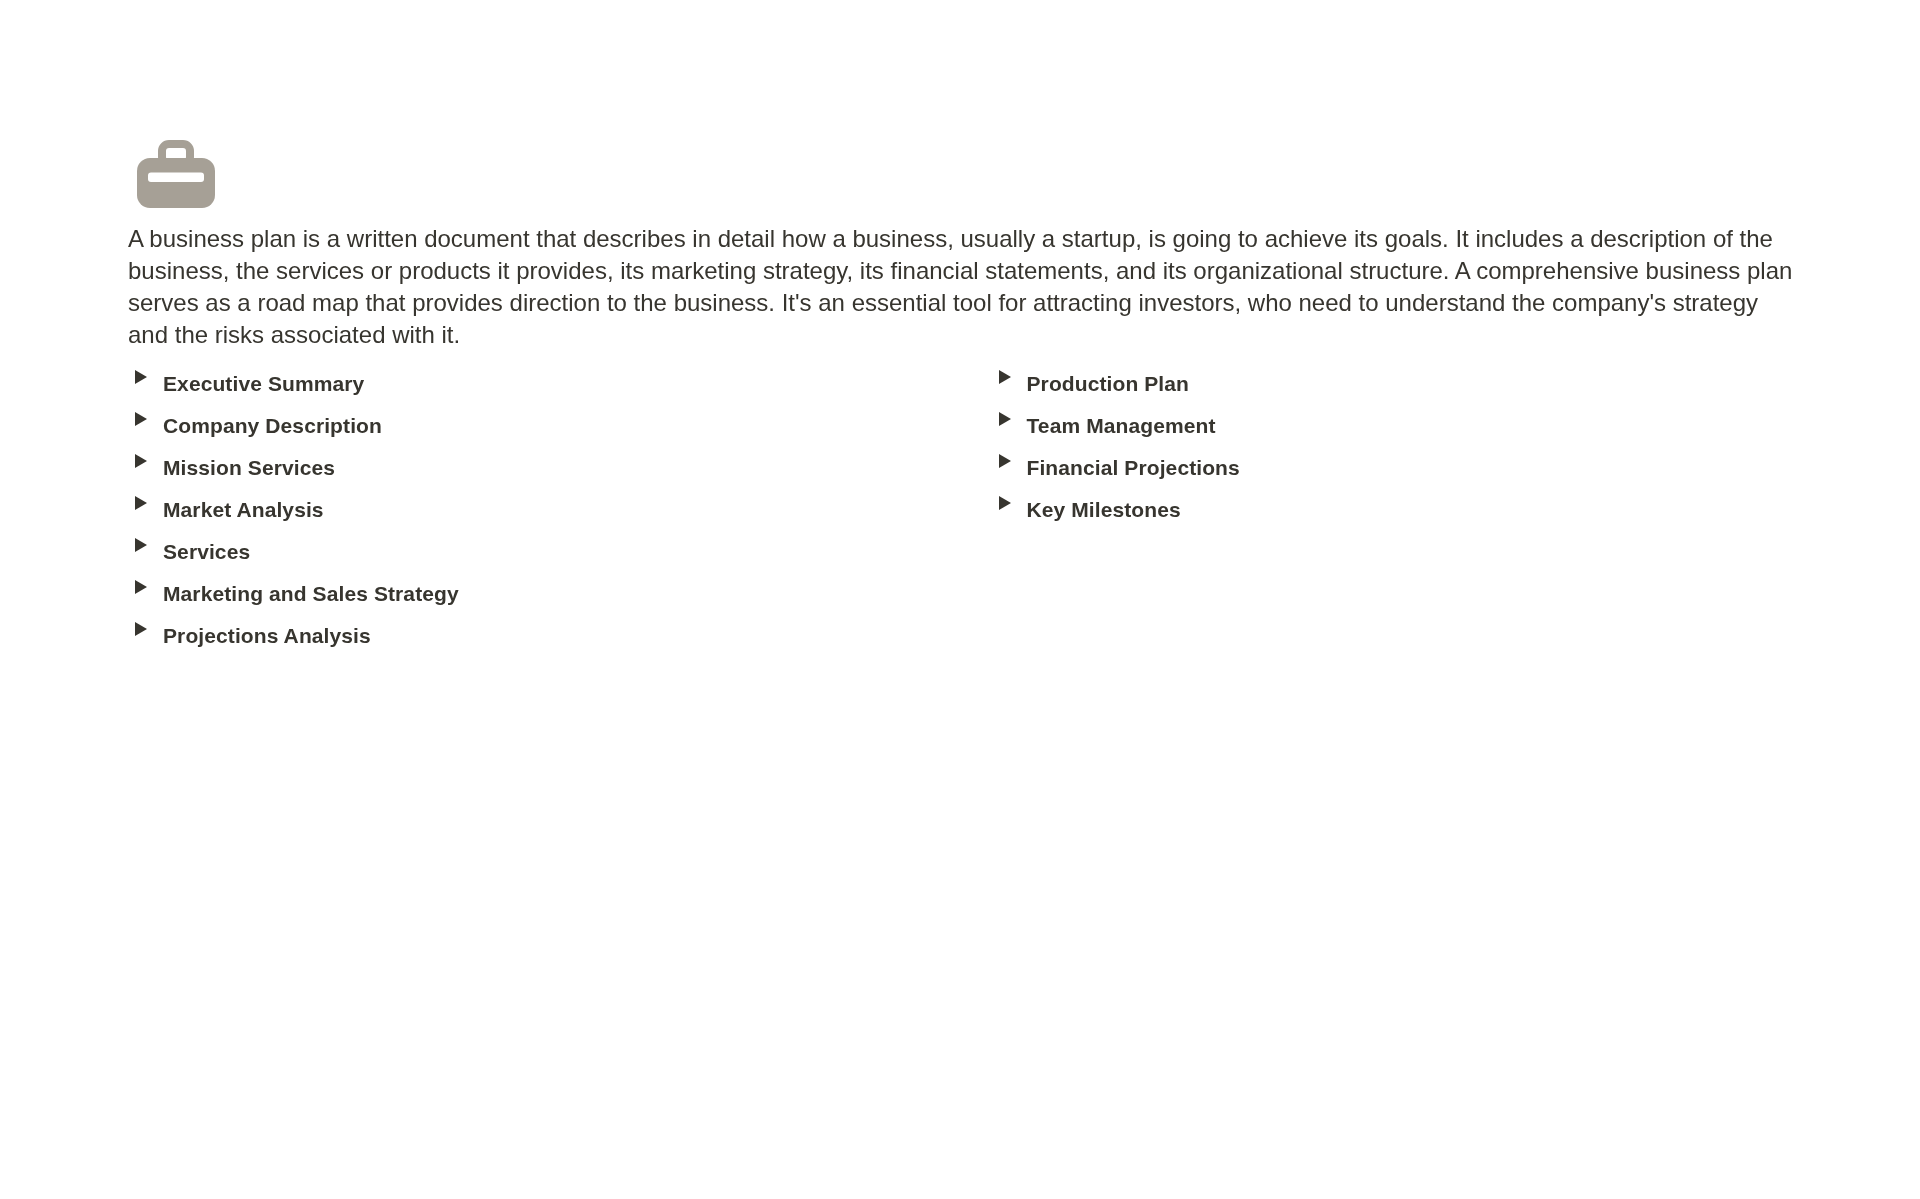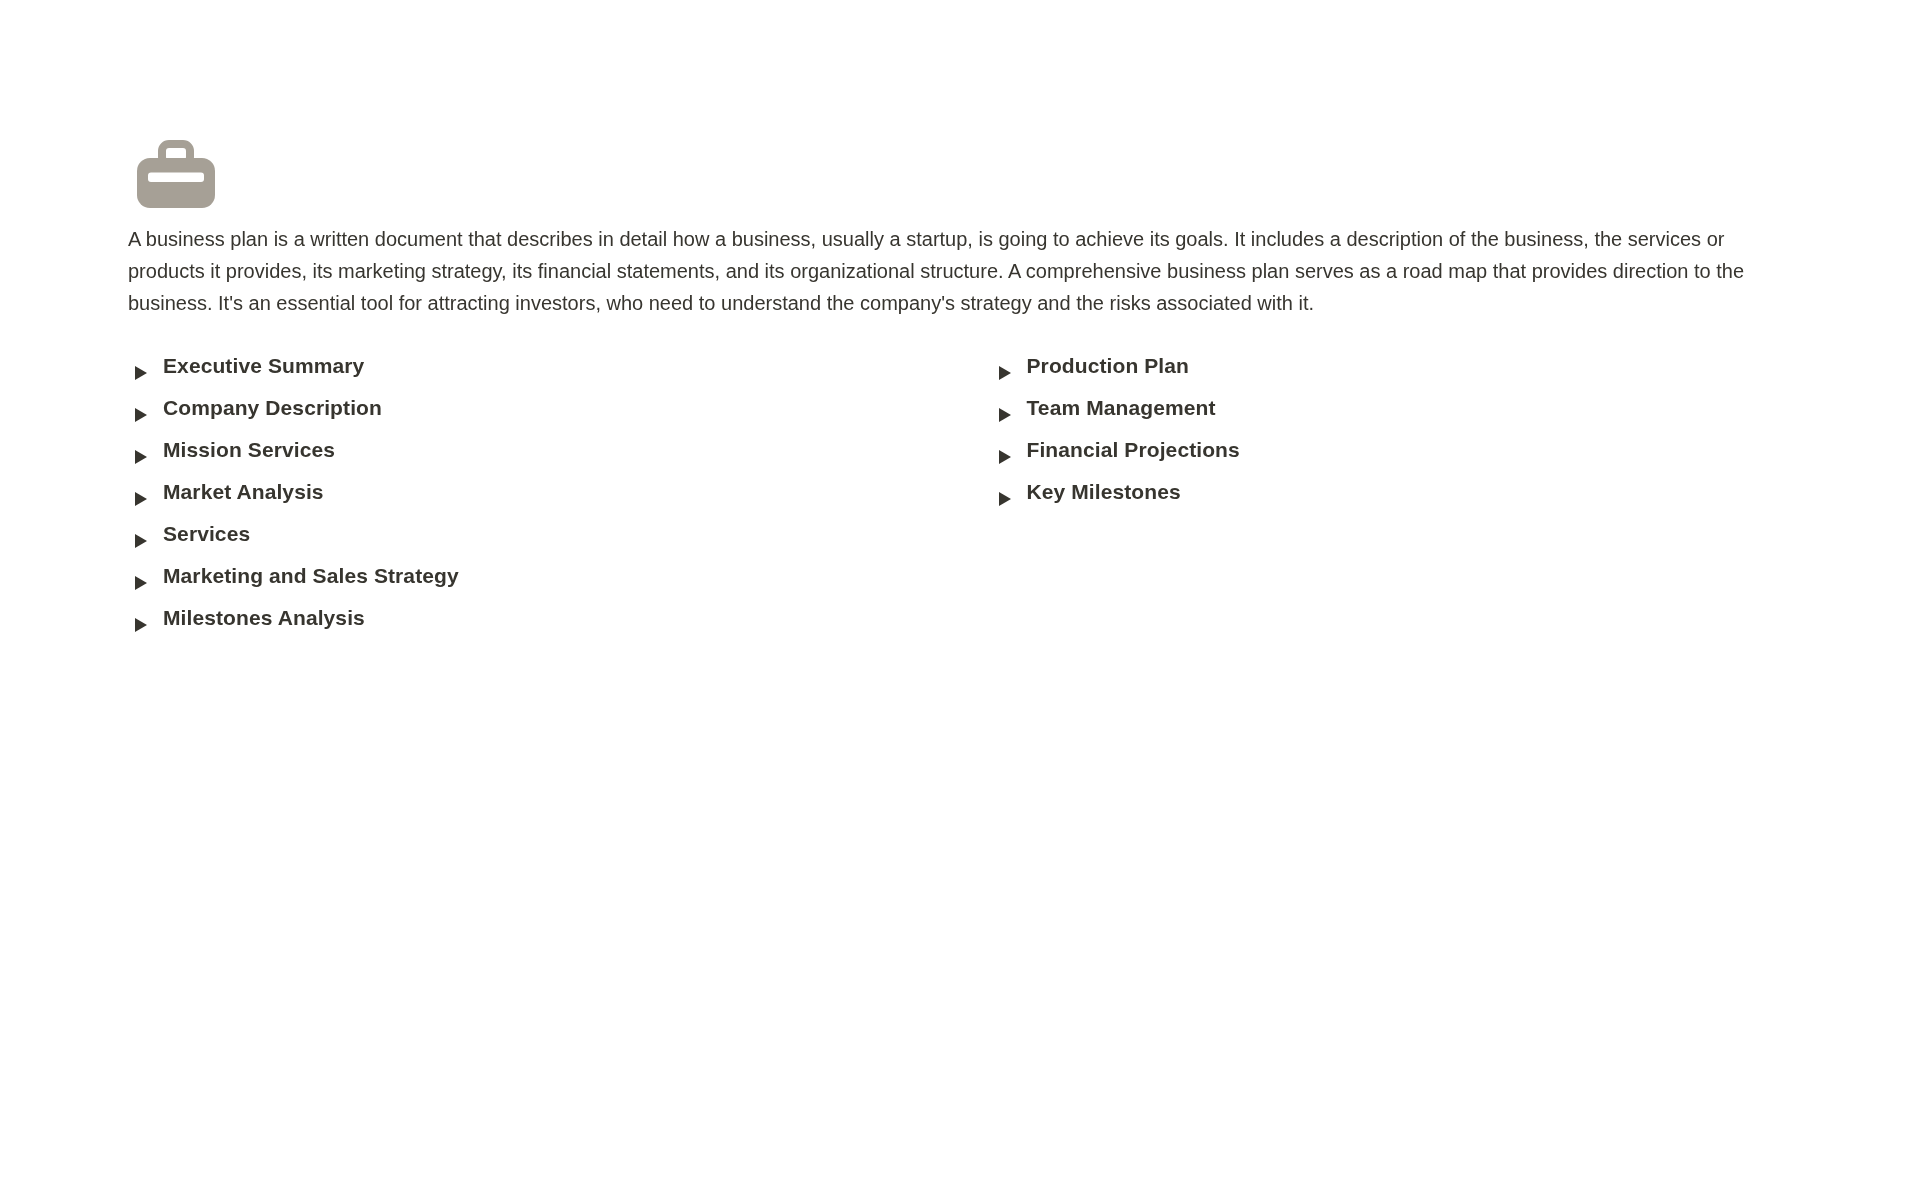--- a/index.html
+++ b/index.html
@@ -27,42 +27,42 @@
     margin: 36px 0 0 0;
     font-size: 48px;
     line-height: 58px;
     font-weight: 700;
     letter-spacing: -0.3px;
     color: #37352f;
   }
   p.page-description {
     margin: 15px 0 0 0;
     max-width: 1667px;
-    font-size: 20px;
+    font-size: 24px;
     line-height: 32px;
     font-weight: 400;
     color: #37352f;
   }
   h2.section-heading {
     margin: 67px 0 0 0;
     font-size: 30px;
     line-height: 38px;
     font-weight: 700;
     letter-spacing: -0.2px;
   }
   .columns {
     display: flex;
     gap: 60px;
     max-width: 1667px;
     margin-top: 19px;
   }
   .col { flex: 1; min-width: 0; }
   .toggle-row {
     display: flex;
-    align-items: flex-end;
+    align-items: flex-start;
     height: 42px;
     padding-left: 7px;
     cursor: pointer;
   }
   .tri {
     width: 0;
     height: 0;
     border-left: 12px solid #37352f;
     border-top: 7px solid transparent;
     border-bottom: 7px solid transparent;
@@ -116,21 +116,21 @@
         <div class="toggle-row">
           <span class="tri"></span>
           <span class="toggle-label">Services</span>
         </div>
         <div class="toggle-row">
           <span class="tri"></span>
           <span class="toggle-label">Marketing and Sales Strategy</span>
         </div>
         <div class="toggle-row">
           <span class="tri"></span>
-          <span class="toggle-label">Milestones Analysis</span>
+          <span class="toggle-label">Projections Analysis</span>
         </div>
       </div>
     <div class="col" id="col-right">
         <div class="toggle-row">
           <span class="tri"></span>
           <span class="toggle-label">Production Plan</span>
         </div>
         <div class="toggle-row">
           <span class="tri"></span>
           <span class="toggle-label">Team Management</span>

